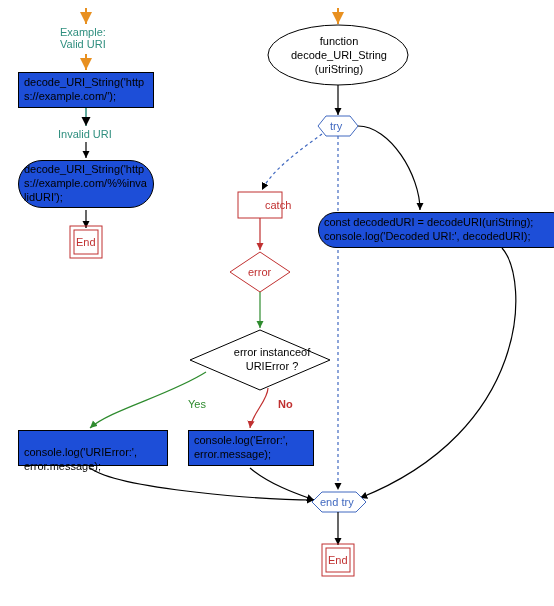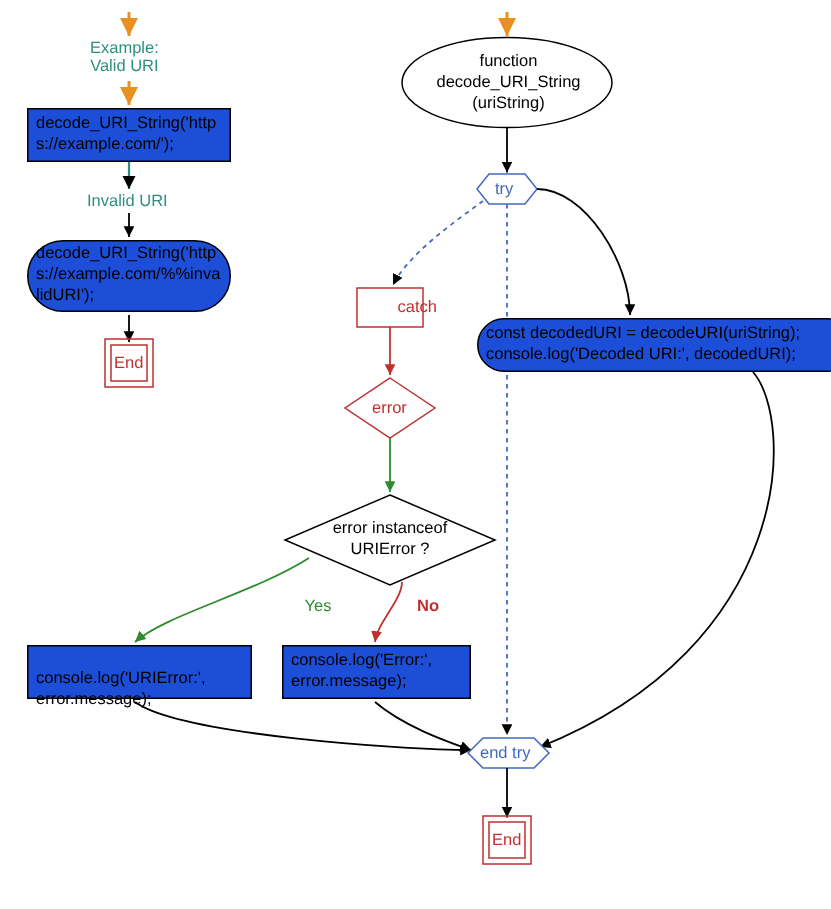--- a/index.html
+++ b/index.html
@@ -127,24 +127,24 @@
 <div class="node" style="left:280px; top:36px; width:118px; height:40px; white-space:pre;">function
 decode_URI_String
 (uriString)</div>
 
 <div class="label" style="left:330px; top:120px; color:#4169c0;">try</div>
 
 <div class="label" style="left:246px; top:199px; color:#c03030;margin-left:19px;">catch</div>
 
 <div class="label" style="left:248px; top:266px; color:#c03030;">error</div>
 
-<div class="node" style="left:200px; top:344px; width:120px; height:32px; white-space:pre;">error instanceof
+<div class="node" style="left:212px; top:344px; width:120px; height:32px; white-space:pre;">error instanceof
 URIError ?</div>
 
-<div class="label green" style="left:203px; top:398px;text-align:right;">Yes</div>
+<div class="label green" style="left:188px; top:398px;text-align:right;">Yes</div>
 
 <div class="label red" style="left:278px; top:398px;">No</div>
 
 <div class="node rect" style="left:18px; top:430px; width:150px; height:36px; text-align:left; justify-content:flex-start; white-space:pre;">
   <span style="text-align:left;margin-top:24px;">console.log('URIError:',
 error.message);</span>
 </div>
 
 <div class="node rect" style="left:188px; top:430px; width:126px; height:36px; text-align:left; justify-content:flex-start; white-space:pre;">
   <span style="text-align:left;">console.log('Error:',

